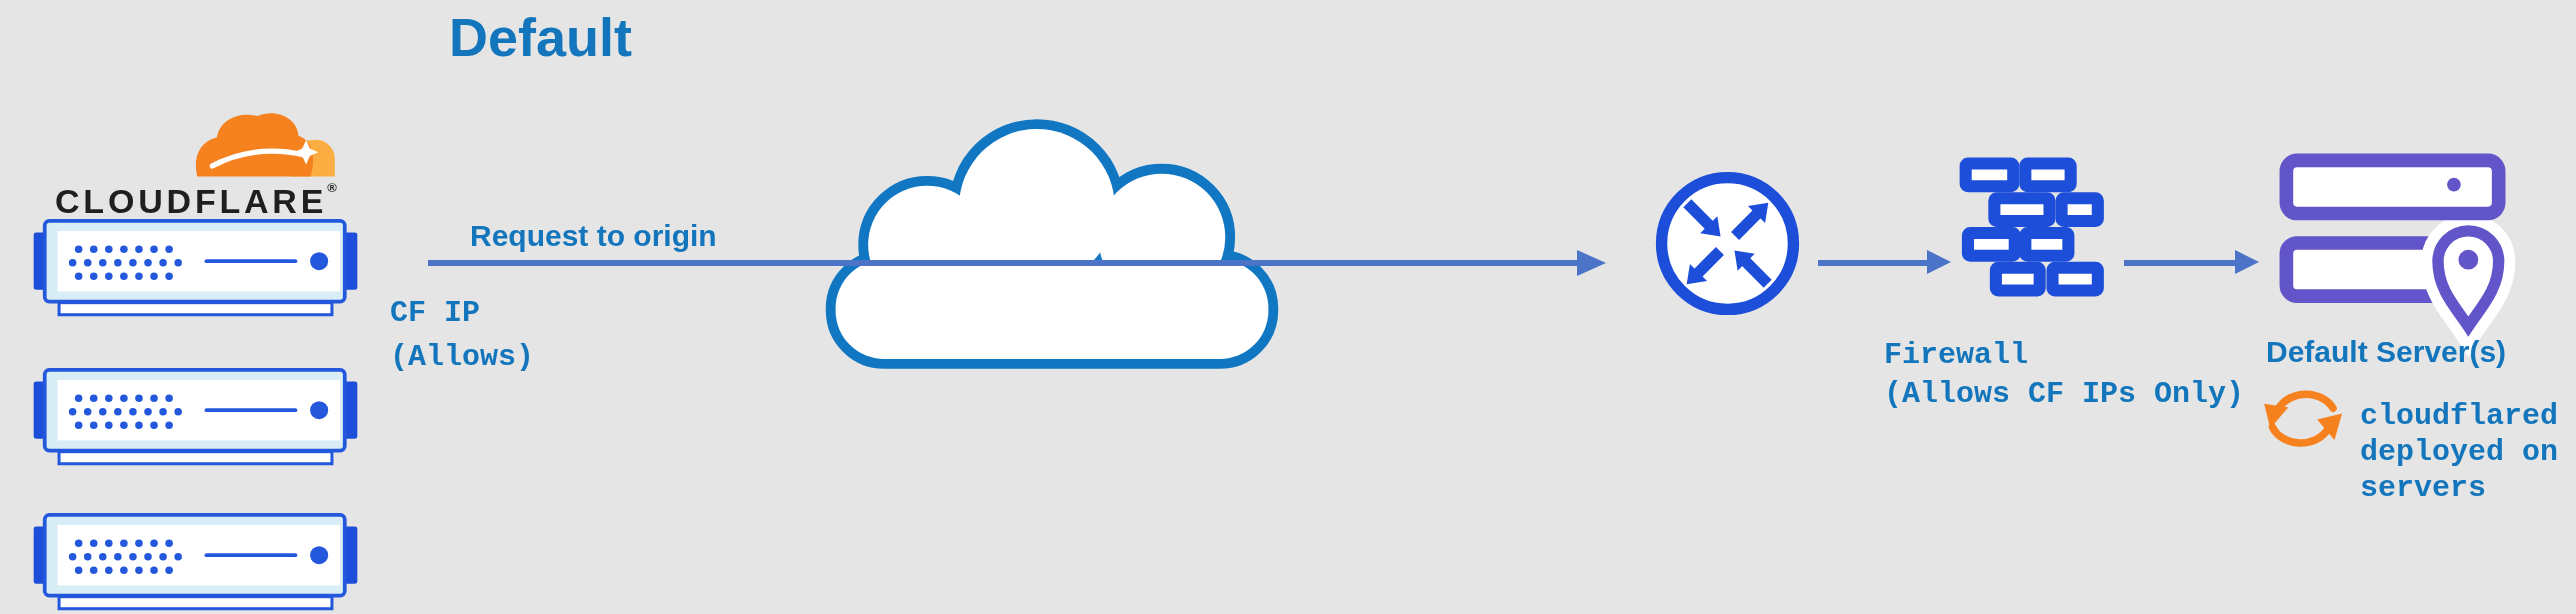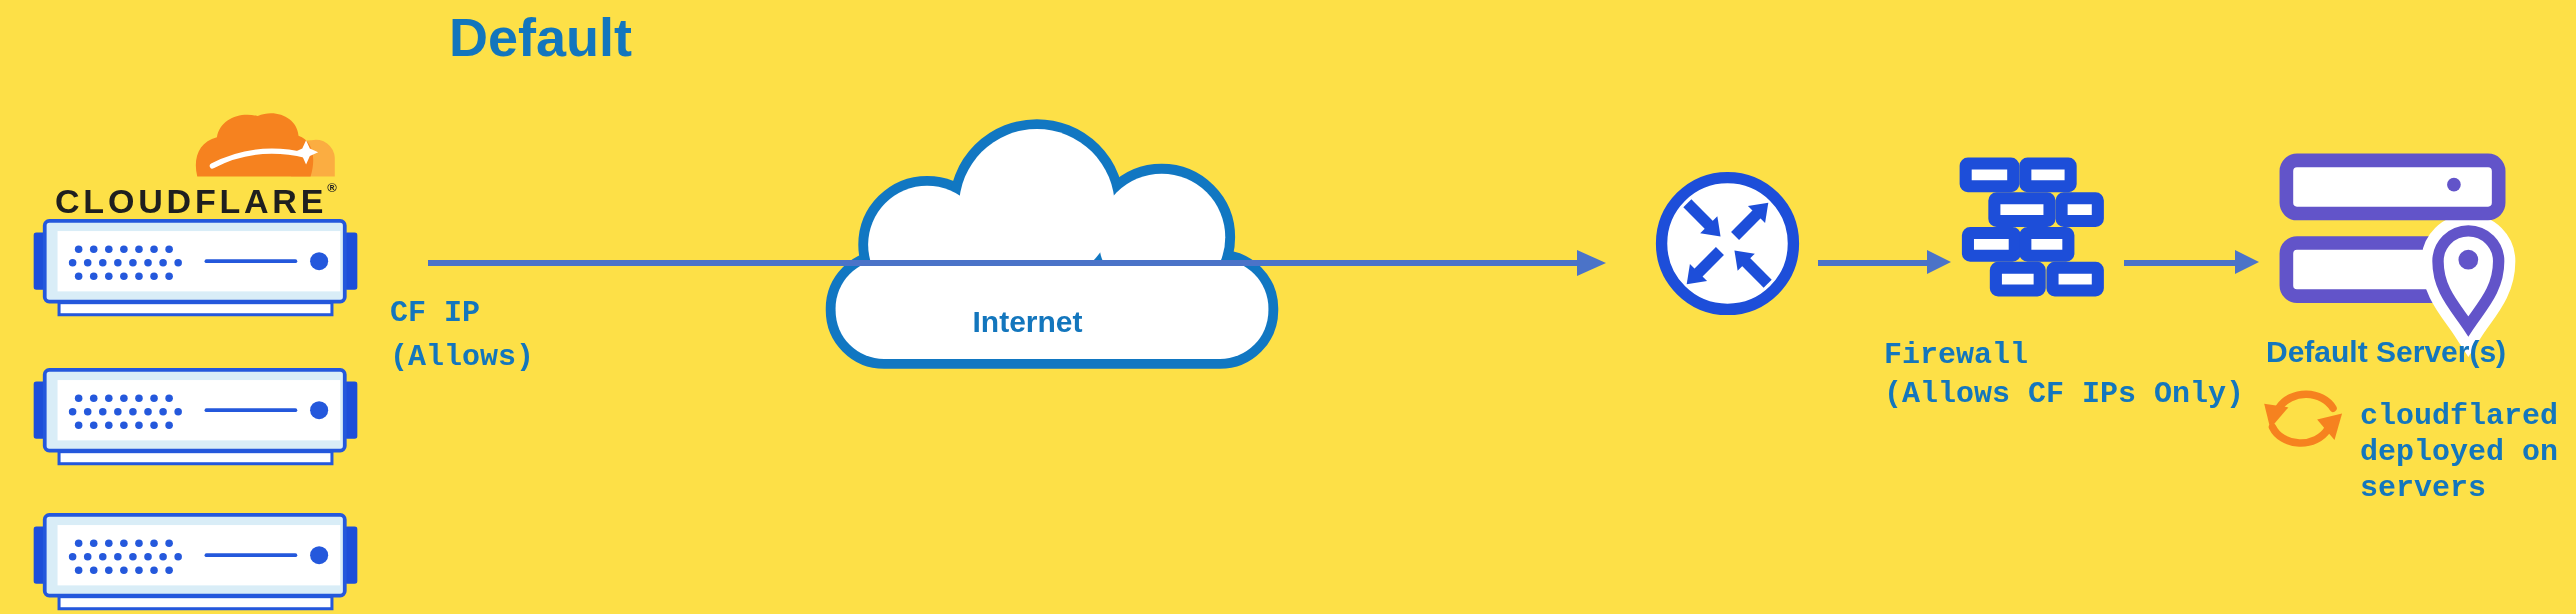--- a/index.html
+++ b/index.html
@@ -4,21 +4,21 @@
 <style>
   :root{
     --label-blue:#1376bd; --icon-blue:#1d4ed9; --arrow-blue:#4b73c8;
     --cloud-blue:#1177c2; --server-blue:#2458dc; --server-fill:#d9edf7;
     --brand-orange:#f6821f; --brand-orange-light:#fbad41; --origin-purple:#6254c9;
     --wordmark-black:#1f1f1f;
   }
   *{margin:0;padding:0;box-sizing:border-box;}
   html,body{background:#fff;}
   #canvas{
-    position:relative;width:2576px;height:614px;background:#fde047;overflow:hidden;
+    position:relative;width:2576px;height:614px;background:#e5e5e5;overflow:hidden;
     font-family:"Liberation Sans",sans-serif;
   }
   .abs{position:absolute;}
   .lbl{
     position:absolute;font-family:"Liberation Sans",sans-serif;font-weight:700;
     font-size:30px;line-height:39px;color:var(--label-blue);white-space:nowrap;
   }
   .lbl .line{display:block;font-family:Liberation Mono, monospace;}
   .center{text-align:left;}
   #diagram-title{
@@ -111,26 +111,26 @@
       <circle cx="135" cy="170" r="78"></circle>
       <circle cx="280" cy="120" r="103"></circle>
       <circle cx="445" cy="160" r="84"></circle>
       <rect x="14" y="190" width="572" height="131" rx="64"></rect>
     </g>
   </svg>
 
   <div class="shaft" style="left:428px;top:260px;width:1150px"></div>
   <div class="head" style="left:1577px;top:250px"></div>
 
+  <div class="lbl" style="left:470px;top:216px">Request to origin</div>
   <div class="lbl" style="left:390px;top:291px;line-height:44px">
     <span class="line">CF IP</span>
     <span class="line">(Allows)</span>
   </div>
 
-  <div class="lbl" style="left:914px;top:302px;width:227px;text-align:center">Internet</div>
 
   <svg class="abs" style="left:1654px;top:170px" width="147" height="147" viewBox="0 0 194 194">
     <defs>
       <g id="cpe-arrow">
         <rect x="0" y="-7.5" width="44" height="15"></rect>
         <polygon points="40,-16 40,16 62,0"></polygon>
       </g>
     </defs>
     <circle cx="97" cy="97" r="87" fill="#ffffff" stroke="var(--icon-blue,#1d4ed9)" stroke-width="15"></circle>
     <g fill="var(--icon-blue,#1d4ed9)">

